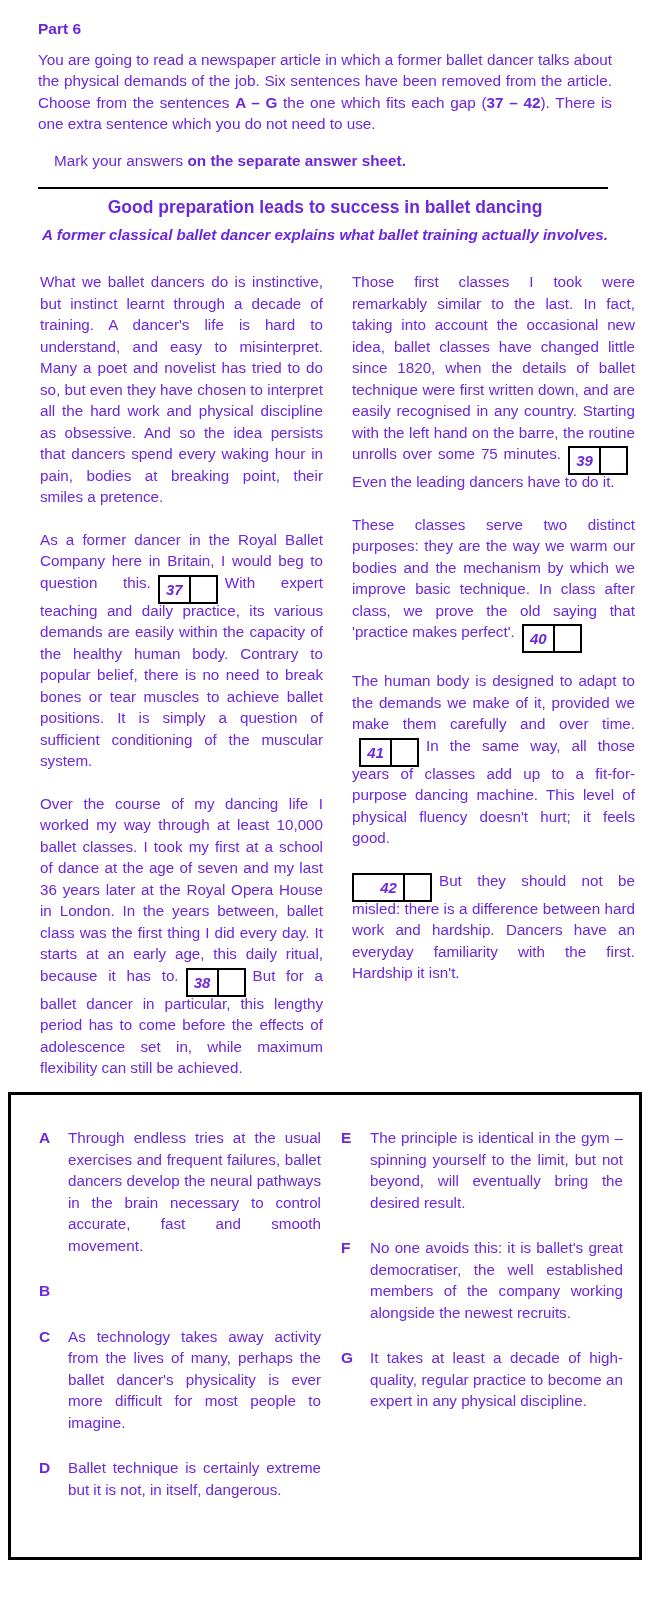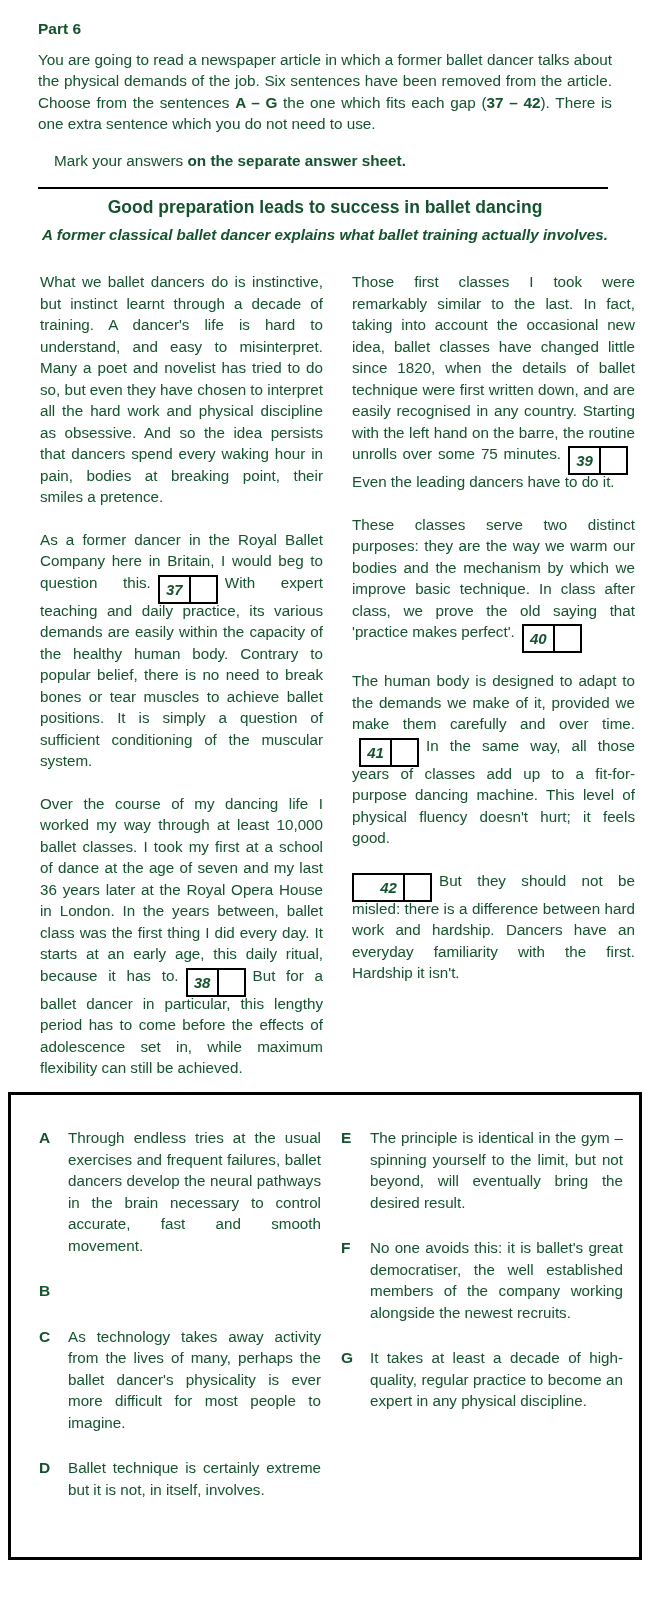--- a/index.html
+++ b/index.html
@@ -1,17 +1,17 @@
 <!DOCTYPE html>
 <html><head>
 <meta charset="utf-8">
 <style>
   html,body{margin:0;padding:0;background:#fff;}
   .page{position:relative;width:650px;height:1600px;background:#ffffff;
-        font-family:"Liberation Sans",sans-serif;color:#14532d;overflow:hidden;}
+        font-family:"Liberation Sans",sans-serif;color:#6d28d9;overflow:hidden;}
 
   .header{position:absolute;left:38px;top:20px;width:574px;}
   .part-label{font-weight:bold;font-size:15.5px;margin:0 0 11px 0;}
   .instructions{font-size:15.3px;line-height:21.3px;text-align:justify;margin:0 0 7px 0;}
   .instructions b,.mark-line b{font-weight:bold;}
   .mark-line{font-size:15.3px;line-height:21.3px;margin:16px;}
   .separator{margin-top:14px;width:570px;height:0;border-top:2px solid #000;}
 
   .article-title{position:absolute;left:0;top:197px;width:650px;text-align:center;
                  font-weight:bold;font-size:17.5px;}
@@ -97,21 +97,21 @@
         </div>
         <div class="option">
           <div class="opt-letter">B</div>
         </div>
         <div class="option">
           <div class="opt-letter">C</div>
           <div class="opt-text">As technology takes away activity from the lives of many, perhaps the ballet dancer's physicality is ever more difficult for most people to imagine.</div>
         </div>
         <div class="option">
           <div class="opt-letter">D</div>
-          <div class="opt-text">Ballet technique is certainly extreme but it is not, in itself, involves.</div>
+          <div class="opt-text">Ballet technique is certainly extreme but it is not, in itself, dangerous.</div>
         </div>
       </div>
 
       <div class="opt-col">
         <div class="option">
           <div class="opt-letter">E</div>
           <div class="opt-text">The principle is identical in the gym – spinning yourself to the limit, but not beyond, will eventually bring the desired result.</div>
         </div>
         <div class="option">
           <div class="opt-letter">F</div>

